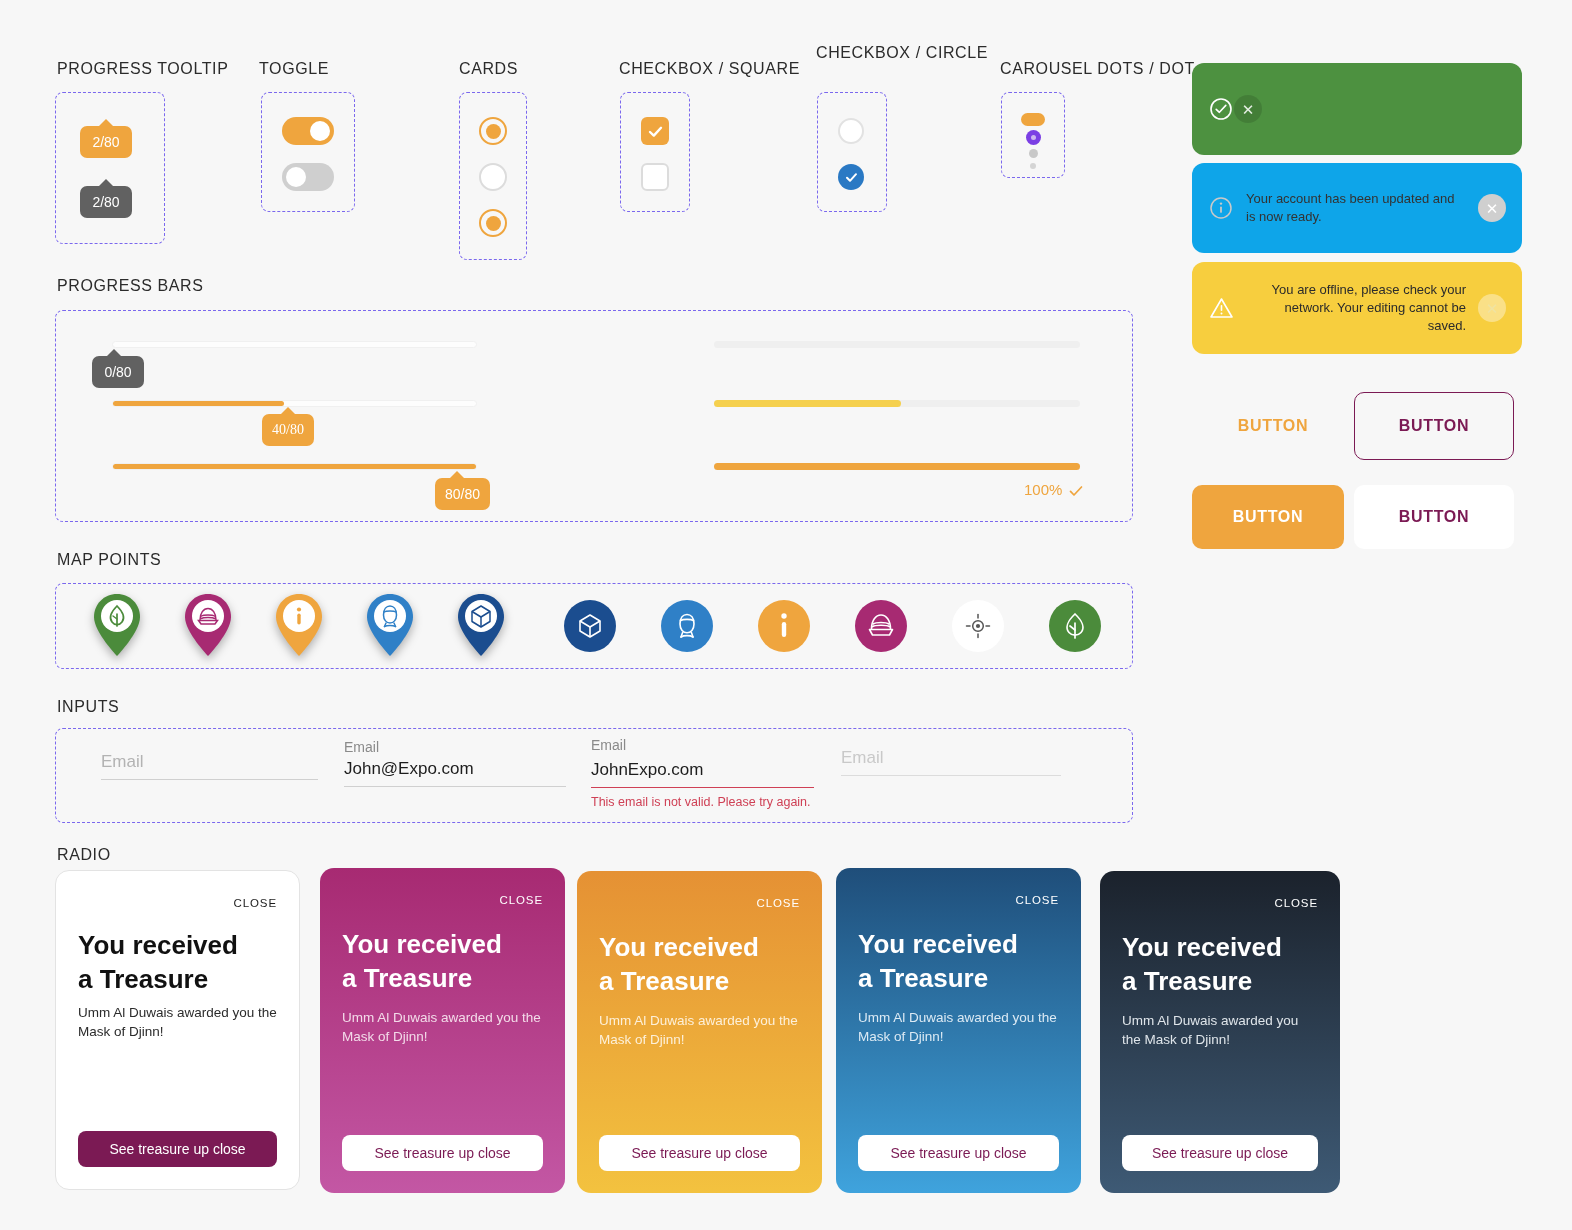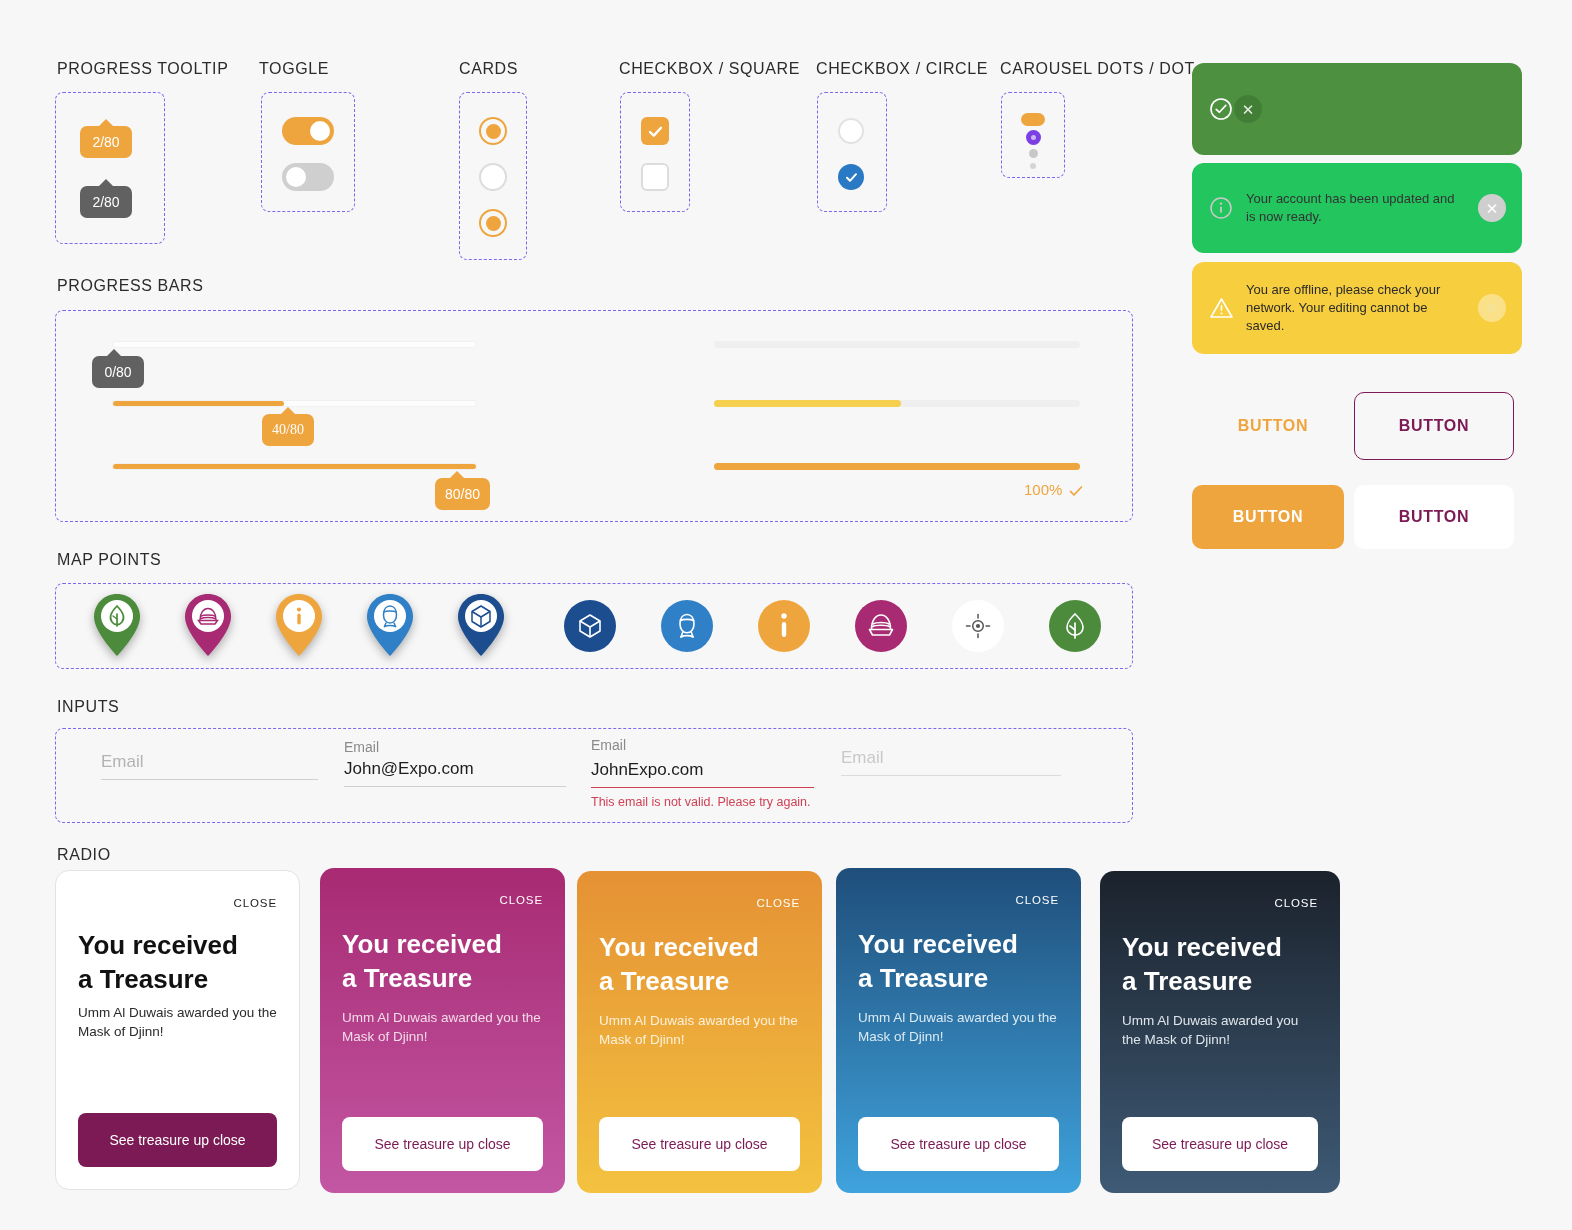--- a/index.html
+++ b/index.html
@@ -146,35 +146,35 @@
   }
   .card .ttl {
     position: absolute; left: 22px; top: 60px;
     font-size: 26px; font-weight: bold; line-height: 1.3;
   }
   .card .sub {
     position: absolute; left: 22px; top: 140px; right: 22px;
     font-size: 13.5px; line-height: 1.43;
   }
   .card .cbtn {
-    position: absolute; left: 22px; right: 22px; bottom: 22px; height: 54px;
+    position: absolute; left: 22px; right: 22px; bottom: 22px; height: 36px;
     border-radius: 8px; display: flex; align-items: center; justify-content: center;
     font-size: 14px;
   }
 </style>
 </head>
 <body>
 
 <div class="page">
 
   <div class="sec-label" style="left:57px; top:60px;">PROGRESS TOOLTIP</div>
   <div class="sec-label" style="left:259px; top:60px;">TOGGLE</div>
   <div class="sec-label" style="left:459px; top:60px;">CARDS</div>
   <div class="sec-label" style="left:619px; top:60px;">CHECKBOX / SQUARE</div>
-  <div class="sec-label" style="left:816px; top:60px;">CHECKBOX / CIRCLE</div>
+  <div class="sec-label" style="left:816px; top:44px;">CHECKBOX / CIRCLE</div>
   <div class="sec-label" style="left:1000px; top:60px;">CAROUSEL DOTS / DOT</div>
 
   <div class="dashed" style="left:55px; top:92px; width:110px; height:152px;"></div>
   <div class="tt orange" style="left:80px; top:126px;">
     <span class="nub"></span>
     <span>2/80</span>
   </div>
   <div class="tt gray" style="left:80px; top:186px;">
     <span class="nub"></span>
     <span>2/80</span>
@@ -417,33 +417,33 @@
   <div class="toast" style="left:1192px; top:63px; height:92px; background:#4d9140; color:#fff;">
     <span class="ticon">
       <svg width="24" height="24" viewBox="0 0 24 24">
           <circle cx="12" cy="12" r="10" fill="none" stroke="#fff" stroke-width="1.6"></circle>
           <path d="M7.2 12.3 L10.4 15.3 L16.8 8.4" stroke="#fff" stroke-width="1.6" fill="none" stroke-linecap="round" stroke-linejoin="round"></path>
         </svg>
     </span>
     <span class="tclose" style="background:rgba(0,0,0,0.13); color:#e6efe4;">✕</span>
   </div>
 
-  <div class="toast" style="left:1192px; top:163px; height:90px; background:#22c55e; color:#333;">
+  <div class="toast" style="left:1192px; top:163px; height:90px; background:#0ea5e9; color:#333;">
     <span class="ticon">
       <svg width="24" height="24" viewBox="0 0 24 24">
           <circle cx="12" cy="12" r="10" fill="none" stroke="#c9c9c9" stroke-width="1.5"></circle>
           <circle cx="12" cy="7.6" r="1.2" fill="#c9c9c9"></circle>
           <rect x="11.1" y="10.4" width="1.8" height="6.4" rx="0.9" fill="#c9c9c9"></rect>
         </svg>
     </span>
     <span class="tmsg">Your account has been updated and is now ready.</span>
     <span class="tclose" style="background:#cfcfcf; color:#fff;">✕</span>
   </div>
 
-  <div class="toast" style="left:1192px; top:262px; height:92px; background:#f7ce3e; color:#2b2b2b;">
+  <div class="toast" style="left:1192px; top:262px; height:92px; background:#f7ce3e; color:#2b2b2b;text-align:right;">
     <span class="ticon">
       <svg width="25" height="24" viewBox="0 0 25 24">
           <path d="M12.5 3 L23 21 L2 21 Z" fill="none" stroke="#fff" stroke-width="1.6" stroke-linejoin="round"></path>
           <rect x="11.7" y="9" width="1.6" height="6" rx="0.8" fill="#fff"></rect>
           <circle cx="12.5" cy="17.6" r="1" fill="#fff"></circle>
         </svg>
     </span>
     <span class="tmsg">You are offline, please check your network. Your editing cannot be saved.</span>
     <span class="tclose" style="background:rgba(255,255,255,0.38); color:#f0e3a2;">✕</span>
   </div>

